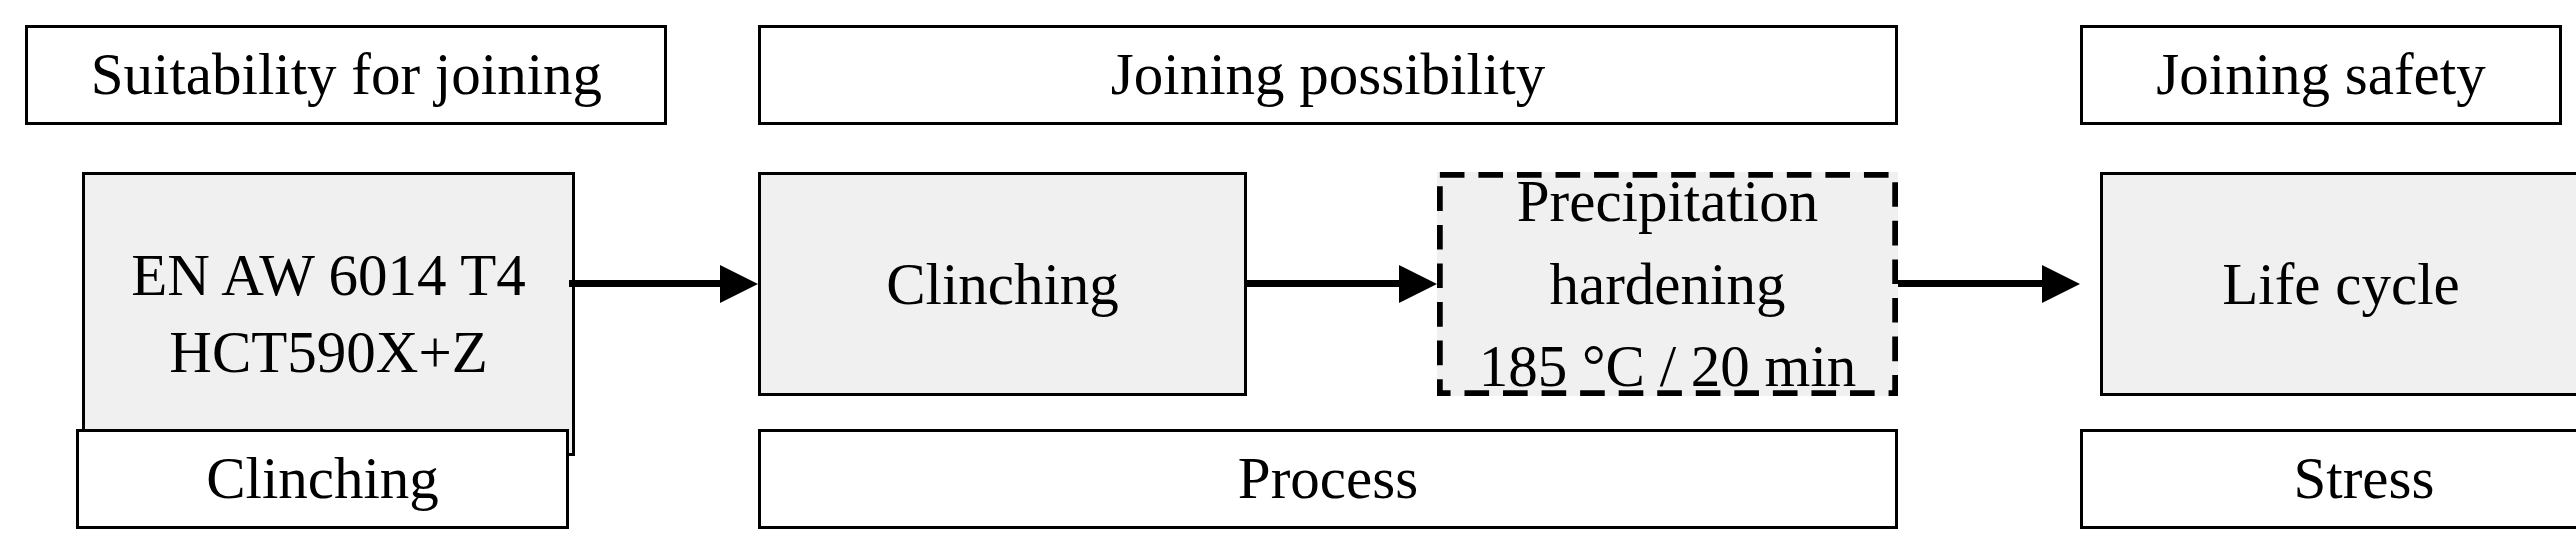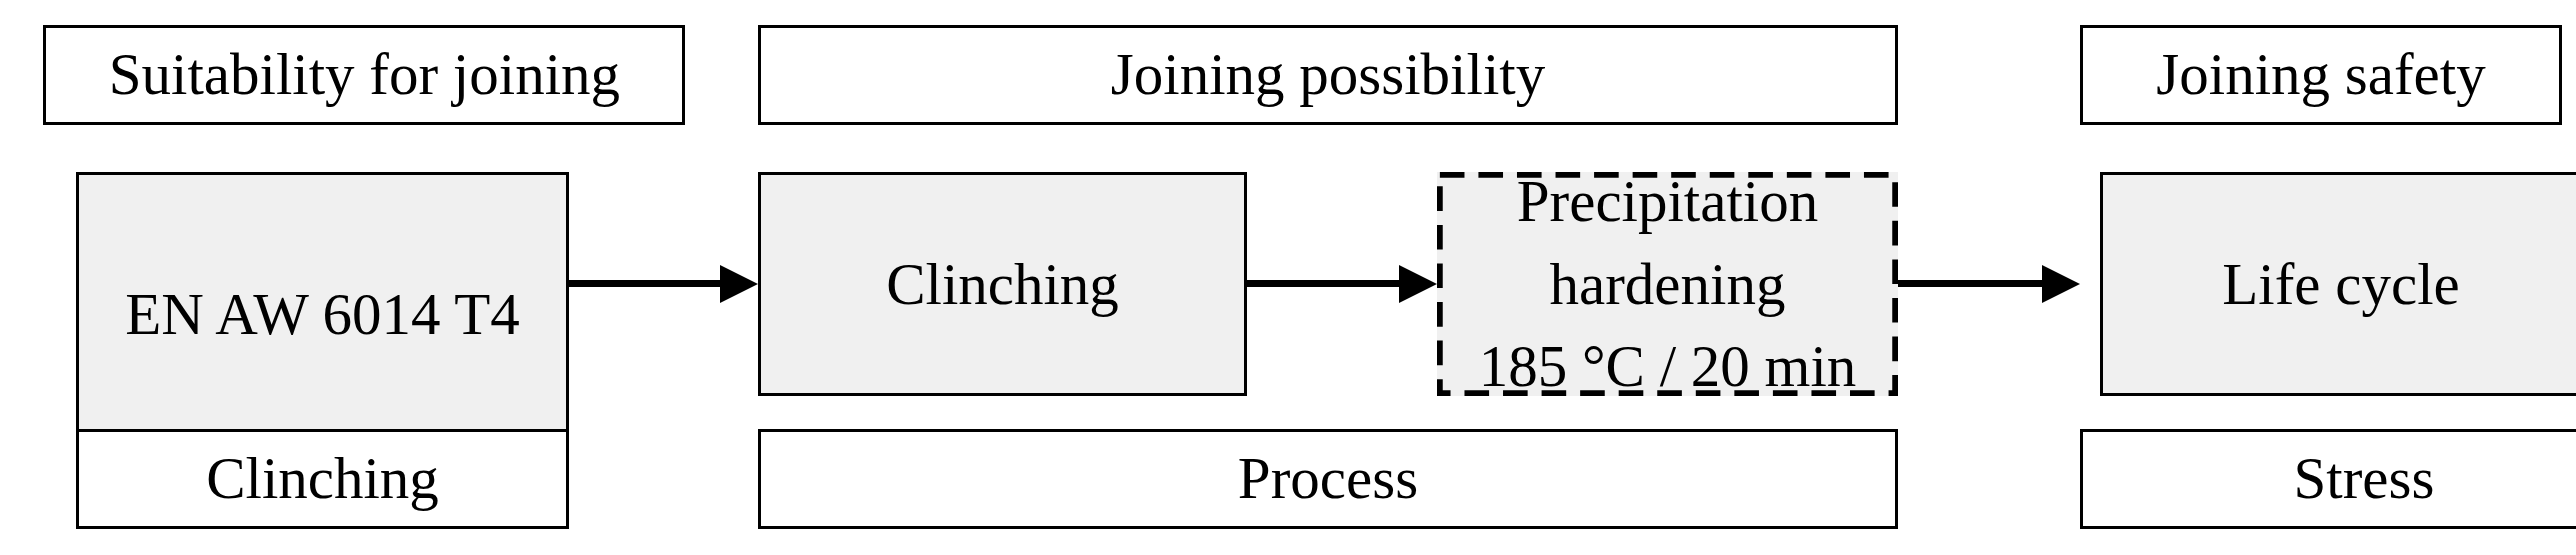--- a/index.html
+++ b/index.html
@@ -71,34 +71,35 @@
     border-left: 38px solid var(--ink, #000000);
     border-top: 19.7px solid transparent;
     border-bottom: 19.7px solid transparent;
   }
 </style>
 </head>
 <body>
 
 <div class="stage">
 
-  <div class="box" style="left:25.4px; top:25.4px; width:642px; height:100px;margin-left:18px;">
+  <div class="box" style="left:25.4px; top:25.4px; width:642px; height:100px;">
     <span>Suitability for joining</span>
   </div>
 
   <div class="box" style="left:2080px; top:25.4px; width:482px; height:100px;">
     <span>Joining safety</span>
   </div>
 
   <div class="box" style="left:758px; top:25.4px; width:1140px; height:100px;">
     <span>Joining possibility</span>
   </div>
 
-  <div class="box node" style="left:76px; top:172px; width:493px; height:284px;">
+  <div class="box node" style="left:82px; top:172px; width:493px; height:284px;">
     <div class="line">EN AW 6014 T4</div>
+    <div class="line">HCT590X+Z</div>
   </div>
 
   <div class="arrow" style="left:569px; top:264px; width:189px;">
     <div class="shaft"></div>
     <div class="head"></div>
   </div>
 
   <div class="box node" style="left:758px; top:172px; width:489px; height:224px;">
     <div class="line">Clinching</div>
   </div>

